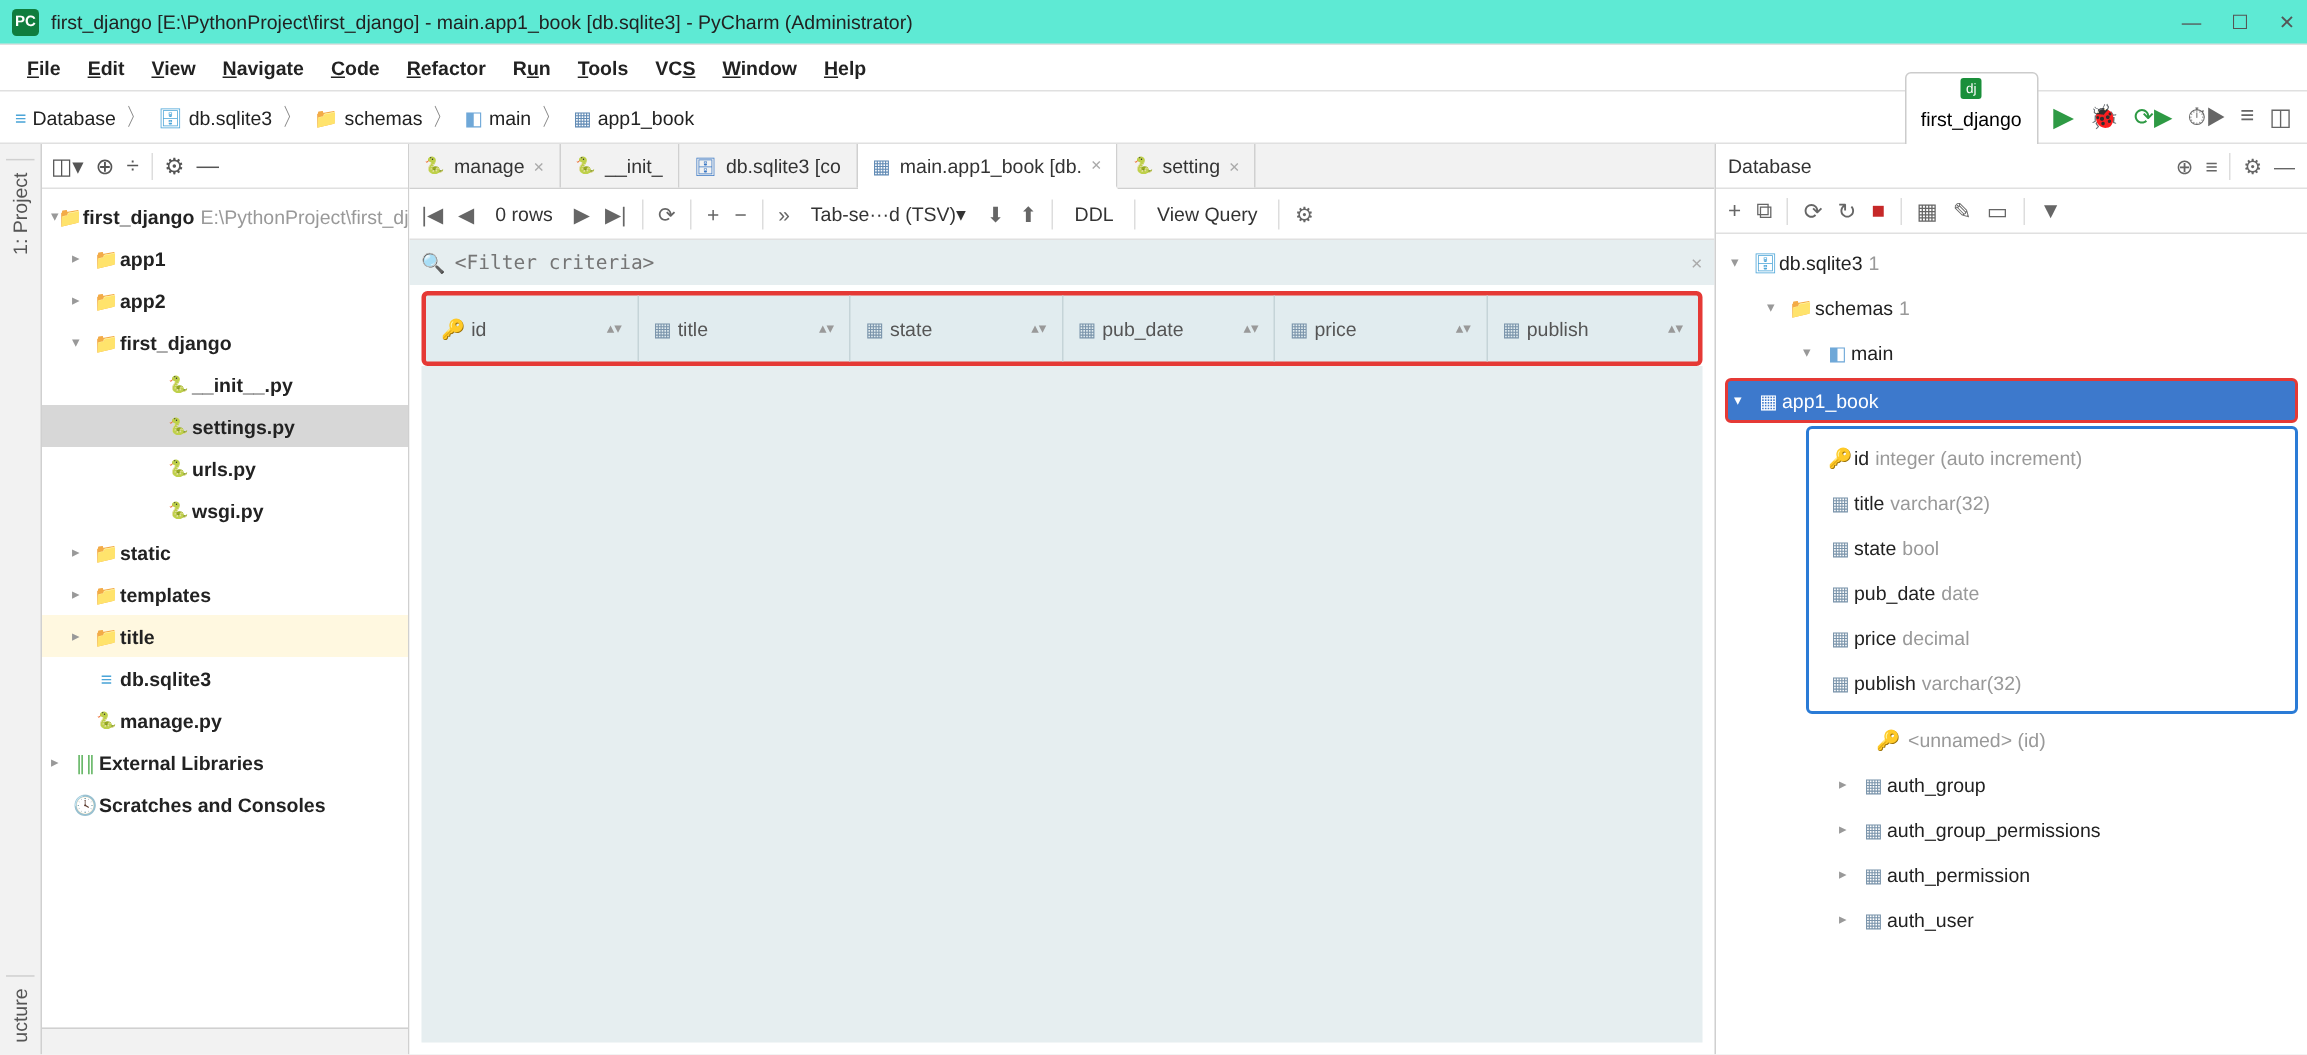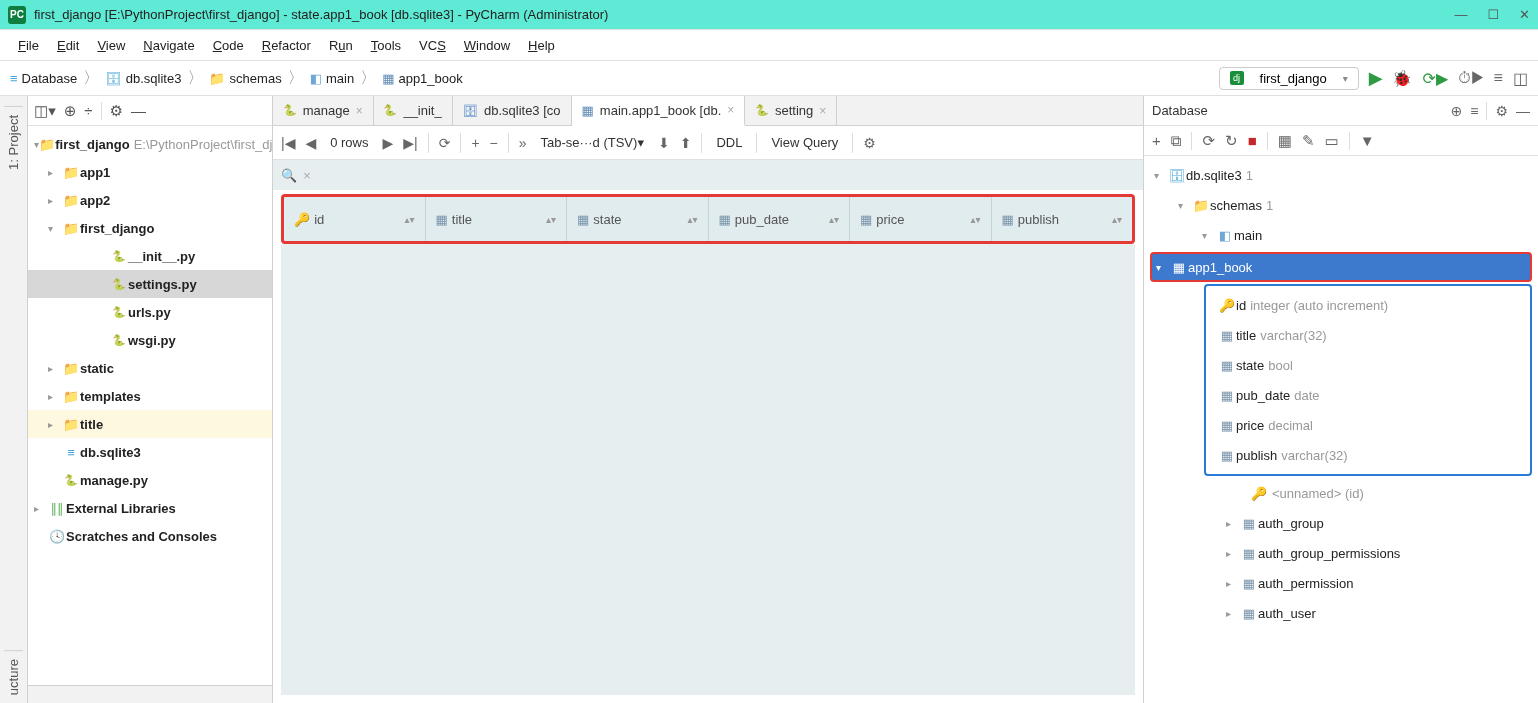--- a/index.html
+++ b/index.html
@@ -7,30 +7,30 @@
 
 
 .titlebar { height: 30px; display: flex; align-items: center; padding: 0 8px; background: #5eead4; border-bottom: 1px solid #e0e0e0; }
 .titlebar .app-icon { width: 18px; height: 18px; background: #0f7d3e; border-radius: 3px; margin-right: 8px; display:flex; align-items:center; justify-content:center; color:#fff; font-size:10px; font-weight:bold;}
 .titlebar .title { flex: 1; color: #222; }
 .win-controls { display: flex; gap: 20px; font-size: 14px; color:#555;}
 .win-controls span { cursor: pointer; }
 
 
 .menubar { height: 30px; display: flex; align-items: center; padding: 0 10px; gap: 2px; background: #fff; }
-.menubar span { padding: 4px 8px; cursor: pointer; color: #222; }
+.menubar span { padding: 4px 8px; cursor: pointer; color: #222; font-weight: bold; }
 .menubar span u { text-decoration: underline; }
 
 
 .breadcrumb-row { height: 36px; background: #fff; display: flex; align-items: center; padding: 0 10px; border-bottom: 1px solid #e0e0e0; border-top: 1px solid #e0e0e0;}
 .breadcrumb { display: flex; align-items: center; gap: 6px; flex: 1; }
 .breadcrumb .sep { color: #888; font-size: 16px; }
 .breadcrumb .crumb { display: flex; align-items: center; gap: 4px; cursor: pointer; color: #222; }
 .run-area { display: flex; align-items: center; gap: 10px; }
-.run-config { border: 1px solid #ccc; border-radius: 4px; padding: 3px 10px; display: flex; align-items: center; gap: 16px; background:#fff;}
+.run-config { border: 1px solid #ccc; border-radius: 4px; padding: 3px 10px; display: flex; align-items: center; gap: 6px; background:#fff;flex-direction:column;}
 .rc-icon { width:14px; height:14px; background:#1a8f3a; border-radius:2px; color:#fff; font-size:9px; display:flex;align-items:center;justify-content:center;}
 .run-play { color: #2e9a44; font-size: 18px; cursor: pointer; }
 .run-bug { color: #2e9a44; font-size: 16px; cursor: pointer; }
 .run-cov { color: #2e9a44; font-size: 16px; cursor: pointer; }
 .run-tool { color: #666; font-size: 16px; cursor: pointer; }
 
 
 .main-area { flex: 1; display: flex; overflow: hidden; }
 
 
@@ -107,21 +107,21 @@
 .col-ic{color:#7a94ab;}
 
 
 .bottom-bar{ height:18px; background:#f2f2f2; border-top:1px solid #d0d0d0;}
 </style>
 </head>
 <body>
 
 <div class="titlebar">
   <span class="app-icon">PC</span>
-  <span class="title">first_django [E:\PythonProject\first_django] - state.app1_book [db.sqlite3] - PyCharm (Administrator)</span>
+  <span class="title">first_django [E:\PythonProject\first_django] - main.app1_book [db.sqlite3] - PyCharm (Administrator)</span>
   <div class="win-controls">
     <span>—</span>
     <span>☐</span>
     <span>✕</span>
   </div>
 </div>
 
 <div class="menubar">
   <span><u>F</u>ile</span>
   <span><u>E</u>dit</span>
@@ -321,20 +321,21 @@
       <span class="sep-v"></span>
       <span class="btn-text">DDL</span>
       <span class="sep-v"></span>
       <span class="btn-text">View Query</span>
       <span class="sep-v"></span>
       <span class="btn">⚙</span>
     </div>
 
     <div class="filter-row">
       <span class="search-icon">🔍</span>
+      <input placeholder="&lt;Filter criteria&gt;" style="">
       <span class="close-f">×</span>
     </div>
 
     <div class="table-cols">
       <div class="col-h">
           <span class="key-icon">🔑</span>
           <span>id</span>
           <span class="sort">▴▾</span>
         </div>
       <div class="col-h">

